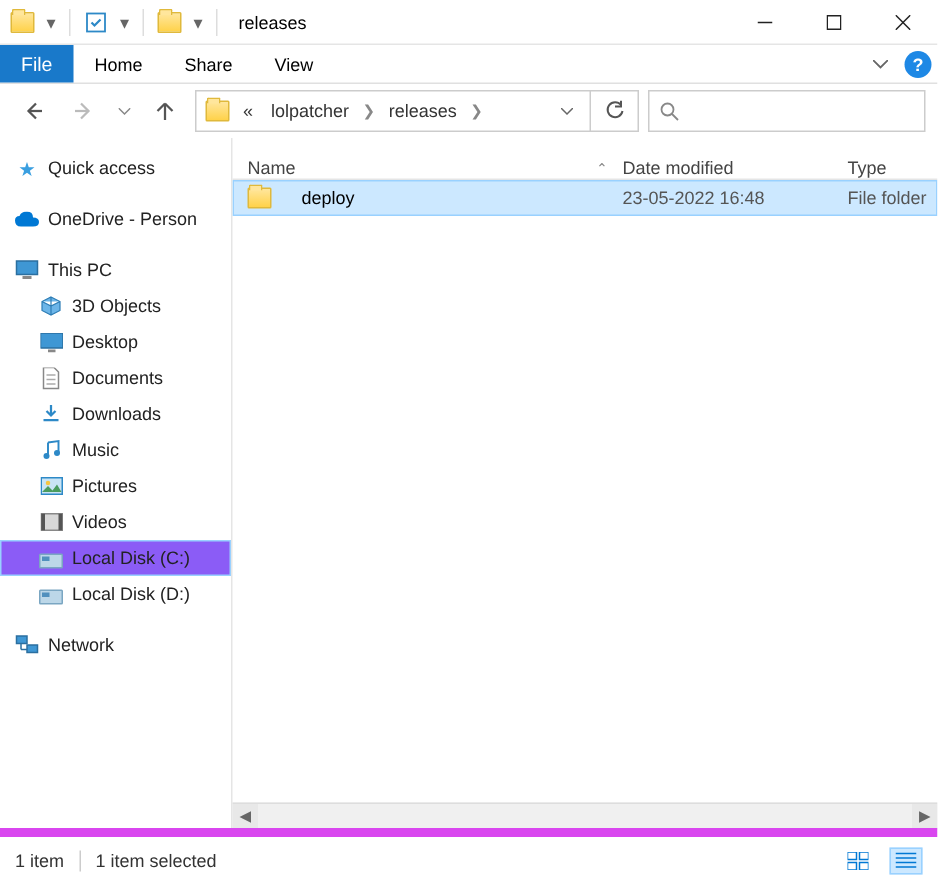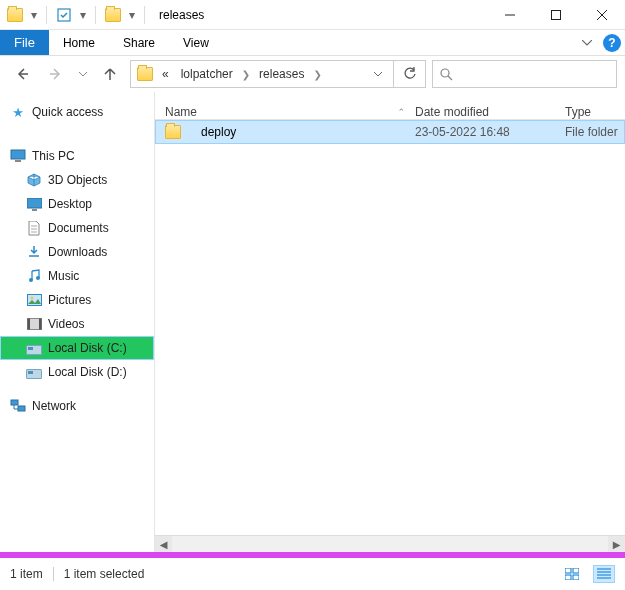--- a/index.html
+++ b/index.html
@@ -40,21 +40,21 @@
     .search-box { width: 185px; height: 28px; border: 1px solid #ccc; display: flex; align-items: center; padding: 0 6px; gap: 6px; color: #777; }
     .search-box input { border: none; outline: none; width: 100%; color: #777; font-size: 12px; }
 
     
     .body-split { flex: 1; display: flex; min-height: 0; }
 
     
     .navtree { width: 155px; border-right: 1px solid #e5e5e5; padding: 8px 0; overflow: hidden; }
     .tree-item { display: flex; align-items: center; height: 24px; padding-left: 10px; gap: 6px; color: #222; white-space: nowrap; }
     .tree-item.child { padding-left: 26px; }
-    .tree-item.selected { background: #22c55e; border: 1px solid #99d1ff; padding-left: 25px; }
+    .tree-item.selected { background: #8b5cf6; border: 1px solid #99d1ff; padding-left: 25px; }
     .tree-gap { height: 10px; }
     .ico { width: 16px; height: 16px; display: flex; align-items: center; justify-content: center; font-size: 13px; }
     .star { color: #3a9fe0; }
     .onedrive { color: #0078d4; }
     .monitor { color: #3178b9; }
     .cube { color: #2d89c7; }
     .network { color: #2d89c7; }
     .disk { width: 16px; height: 10px; background: #bcd7e8; border: 1px solid #7aa6c2; border-radius: 1px; position: relative; margin-top: 3px; }
     .disk::after { content: ""; position: absolute; left: 1px; top: 1px; width: 5px; height: 3px; background: #5190bd; }
 
@@ -201,20 +201,28 @@
 </div>
 
 <div class="body-split">
 
   <div class="navtree">
     <div class="tree-item">
       <span class="ico star">★</span>
       <span>Quick access</span>
     </div>
     <div class="tree-gap"></div>
+    <div class="tree-item">
+      <span class="ico onedrive">
+        <svg width="16" height="11" viewBox="0 0 16 11">
+            <path d="M4 10 Q0 10 0 6 Q0 3 3 3 Q4 0 8 0 Q12 0 12 4 Q16 4 16 7 Q16 10 12 10 Z" fill="#0078d4"></path>
+          </svg>
+      </span>
+      <span>OneDrive - Person</span>
+    </div>
     <div class="tree-gap"></div>
     <div class="tree-item">
       <span class="ico monitor">
         <svg width="16" height="14">
             <rect x="1" y="1" width="14" height="9" fill="#3f97d4" stroke="#2b6fa0"></rect>
             <rect x="5" y="11" width="6" height="2" fill="#888"></rect>
           </svg>
       </span>
       <span>This PC</span>
     </div>

